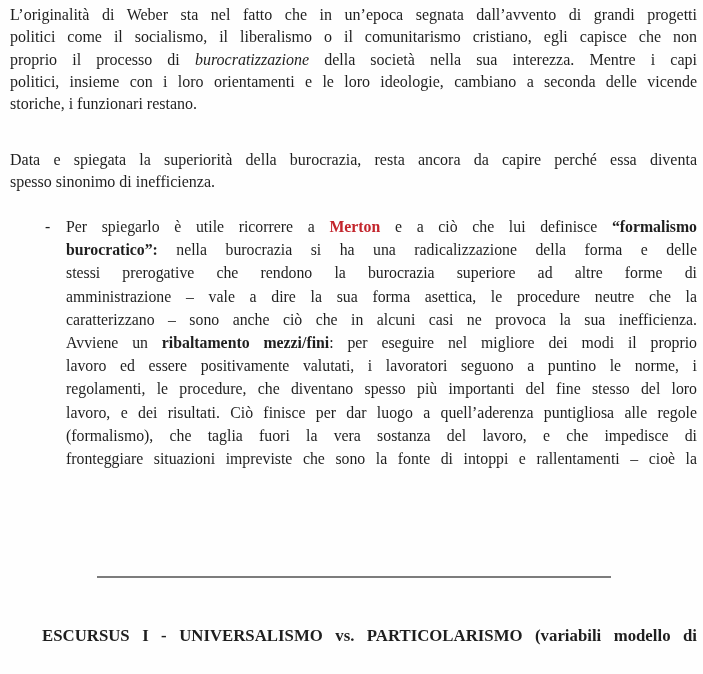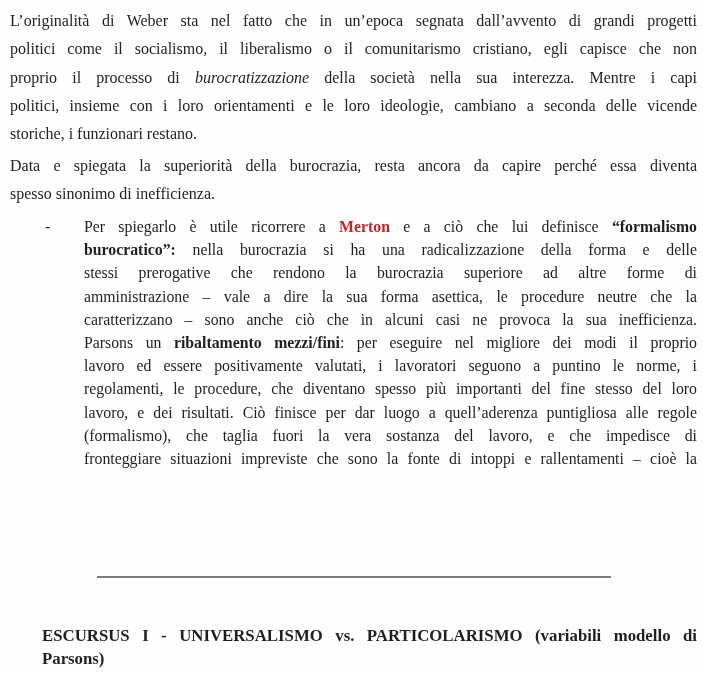--- a/index.html
+++ b/index.html
@@ -17,23 +17,23 @@
   
   .ln {
     text-align: justify;
     text-align-last: justify;
     white-space: nowrap;
     font-size: 16px;
     line-height: 22.3px;
   }
   .ln.last { text-align-last: left; }
 
-  .paragraph .ln { font-size: 16px; line-height: 22.3px; margin-top: 6px; }
+  .paragraph .ln { font-size: 16px; line-height: 22.3px; }
 
-  .bullet .lines { margin-left: 74px; }
+  .bullet .lines { margin-left: 56px; }
   .bullet .ln { line-height: 23.2px; font-size: 15.8px; }
   .bullet .marker {
     position: absolute; left: 35px; top: 0;
     font-size: 15.8px; line-height: 23.2px;
   }
 
   .heading .ln { font-weight: bold; font-size: 16.8px; line-height: 23px; margin-left: 32px; }
 
   .b { font-weight: bold; }
   .i { font-style: italic; font-family: Liberation Serif, serif; }
@@ -70,28 +70,27 @@
       </div>
     </div>
     <div class="block bullet" data-name="merton-bullet">
       <span class="marker" data-name="bullet-marker">-</span>
       <div class="lines" data-name="merton-bullet-lines">
         <div class="ln" data-name="merton-bullet-line-1"><span>Per spiegarlo è utile ricorrere a </span><span class="r" data-name="merton-highlight" style="color: rgb(195, 37, 44);">Merton</span><span> e a ciò che lui definisce </span><span class="b">“formalismo</span></div>
         <div class="ln" data-name="merton-bullet-line-2"><span class="b">burocratico”:</span><span> nella burocrazia si ha una radicalizzazione della forma e delle</span></div>
         <div class="ln" data-name="merton-bullet-line-4"><span>stessi prerogative che rendono la burocrazia superiore ad altre forme di</span></div>
         <div class="ln" data-name="merton-bullet-line-5"><span>amministrazione – vale a dire la sua forma asettica, le procedure neutre che la</span></div>
         <div class="ln" data-name="merton-bullet-line-6"><span>caratterizzano – sono anche ciò che in alcuni casi ne provoca la sua inefficienza.</span></div>
-        <div class="ln" data-name="merton-bullet-line-7"><span>Parsons un </span><span class="b">ribaltamento mezzi/fini</span><span>: per eseguire nel migliore dei modi il proprio</span></div>
+        <div class="ln" data-name="merton-bullet-line-7"><span>Avviene un </span><span class="b">ribaltamento mezzi/fini</span><span>: per eseguire nel migliore dei modi il proprio</span></div>
         <div class="ln" data-name="merton-bullet-line-8"><span>lavoro ed essere positivamente valutati, i lavoratori seguono a puntino le norme, i</span></div>
         <div class="ln" data-name="merton-bullet-line-9"><span>regolamenti, le procedure, che diventano spesso più importanti del fine stesso del loro</span></div>
         <div class="ln" data-name="merton-bullet-line-10"><span>lavoro, e dei risultati. Ciò finisce per dar luogo a quell’aderenza puntigliosa alle regole</span></div>
         <div class="ln" data-name="merton-bullet-line-11"><span>(formalismo), che taglia fuori la vera sostanza del lavoro, e che impedisce di</span></div>
         <div class="ln" data-name="merton-bullet-line-12"><span>fronteggiare situazioni impreviste che sono la fonte di intoppi e rallentamenti – cioè la</span></div>
       </div>
     </div>
     <div class="block rule" data-name="separator-rule"></div>
     <div class="block heading" data-name="escursus-heading">
       <div class="lines" data-name="escursus-heading-lines">
         <div class="ln" data-name="escursus-heading-line-1"><span>ESCURSUS I - UNIVERSALISMO vs. PARTICOLARISMO (variabili modello di</span></div>
-        <div class="ln last" data-name="escursus-heading-line-2"><span>Parsons)</span></div>
       </div>
     </div>
   </div>
 
 </body></html>

